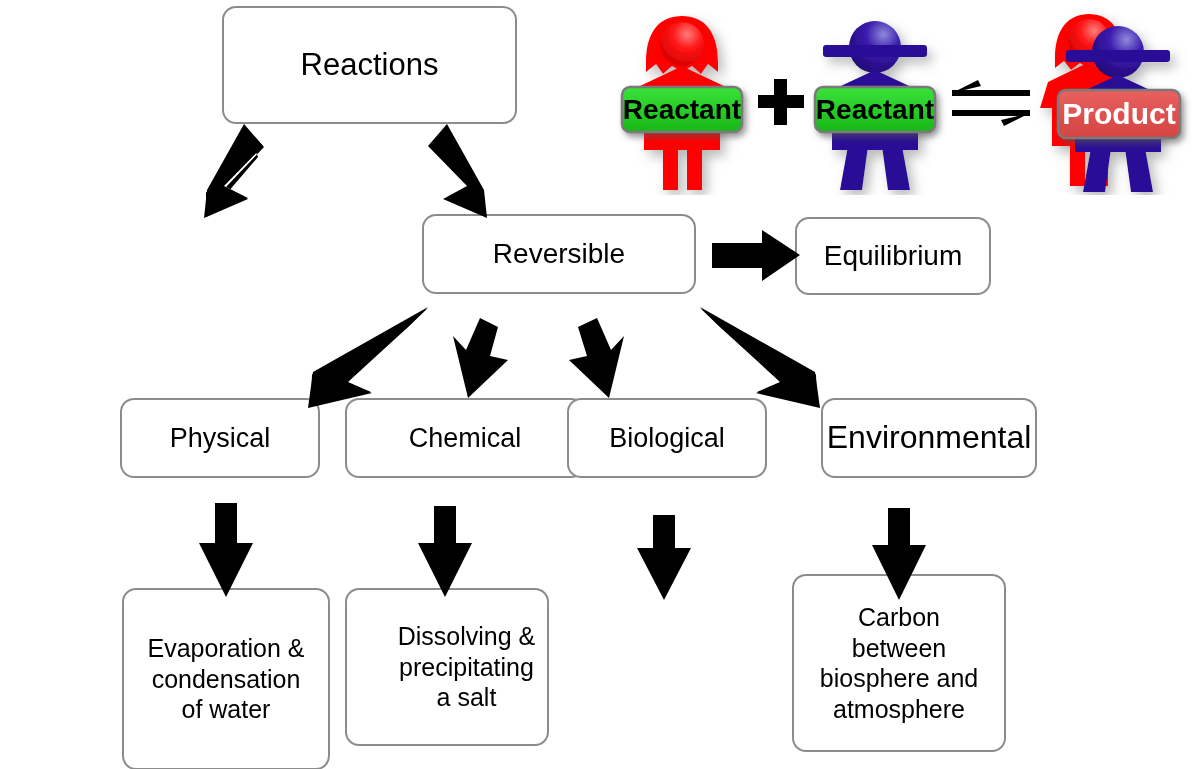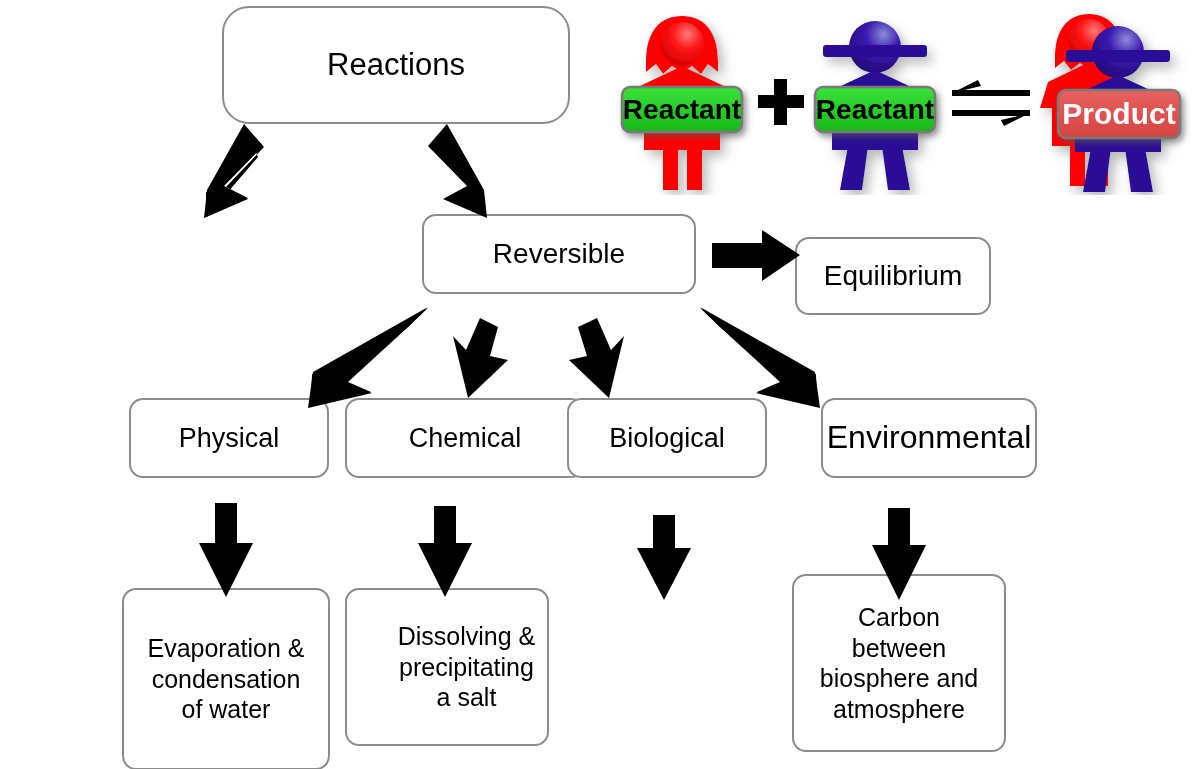--- a/index.html
+++ b/index.html
@@ -34,26 +34,26 @@
     color: #000000;
     line-height: 1.22;
     z-index: 3;
   }
   .node .label {
     display: block;
     padding: 0 6px;
     white-space: pre-line;
   }
 
-  #node-reactions      { left: 222px;  top: 6px;   width: 348px; height: 118px; font-size: 31px; border-radius: 27px; }
+  #node-reactions      { left: 222px;  top: 6px;   width: 295px; height: 118px; font-size: 31px; }
   #node-irreversible   { left: 38px;   top: 212px; width: 264px; height: 77px;  font-size: 28px; }
   #node-reversible     { left: 422px;  top: 214px; width: 274px; height: 80px;  font-size: 28px; }
-  #node-equilibrium    { left: 795px;  top: 217px; width: 196px; height: 78px;  font-size: 28px; margin-top: 20px; }
-
-  #node-physical       { left: 120px;  top: 398px; width: 200px; height: 80px;  font-size: 27px; margin-left: 9px; }
+  #node-equilibrium    { left: 795px;  top: 217px; width: 196px; height: 78px;  font-size: 28px; }
+
+  #node-physical       { left: 120px;  top: 398px; width: 200px; height: 80px;  font-size: 27px; }
   #node-chemical       { left: 345px;  top: 398px; width: 240px; height: 80px;  font-size: 27px; }
   #node-biological     { left: 567px;  top: 398px; width: 200px; height: 80px;  font-size: 27px; }
   #node-environmental  { left: 790px;  top: 398px; width: 216px; height: 80px;  font-size: 32px; margin-left: 31px; }
 
   #node-ex-physical      { left: 122px; top: 588px; width: 208px; height: 182px; font-size: 25px; }
   #node-ex-chemical      { left: 345px; top: 588px; width: 204px; height: 158px; font-size: 25px; padding-left: 39px; }
   #node-ex-biological    { left: 567px; top: 574px; width: 196px; height: 178px; font-size: 25px; }
   #node-ex-environmental { left: 792px; top: 574px; width: 214px; height: 178px; font-size: 25px; }
 
   

